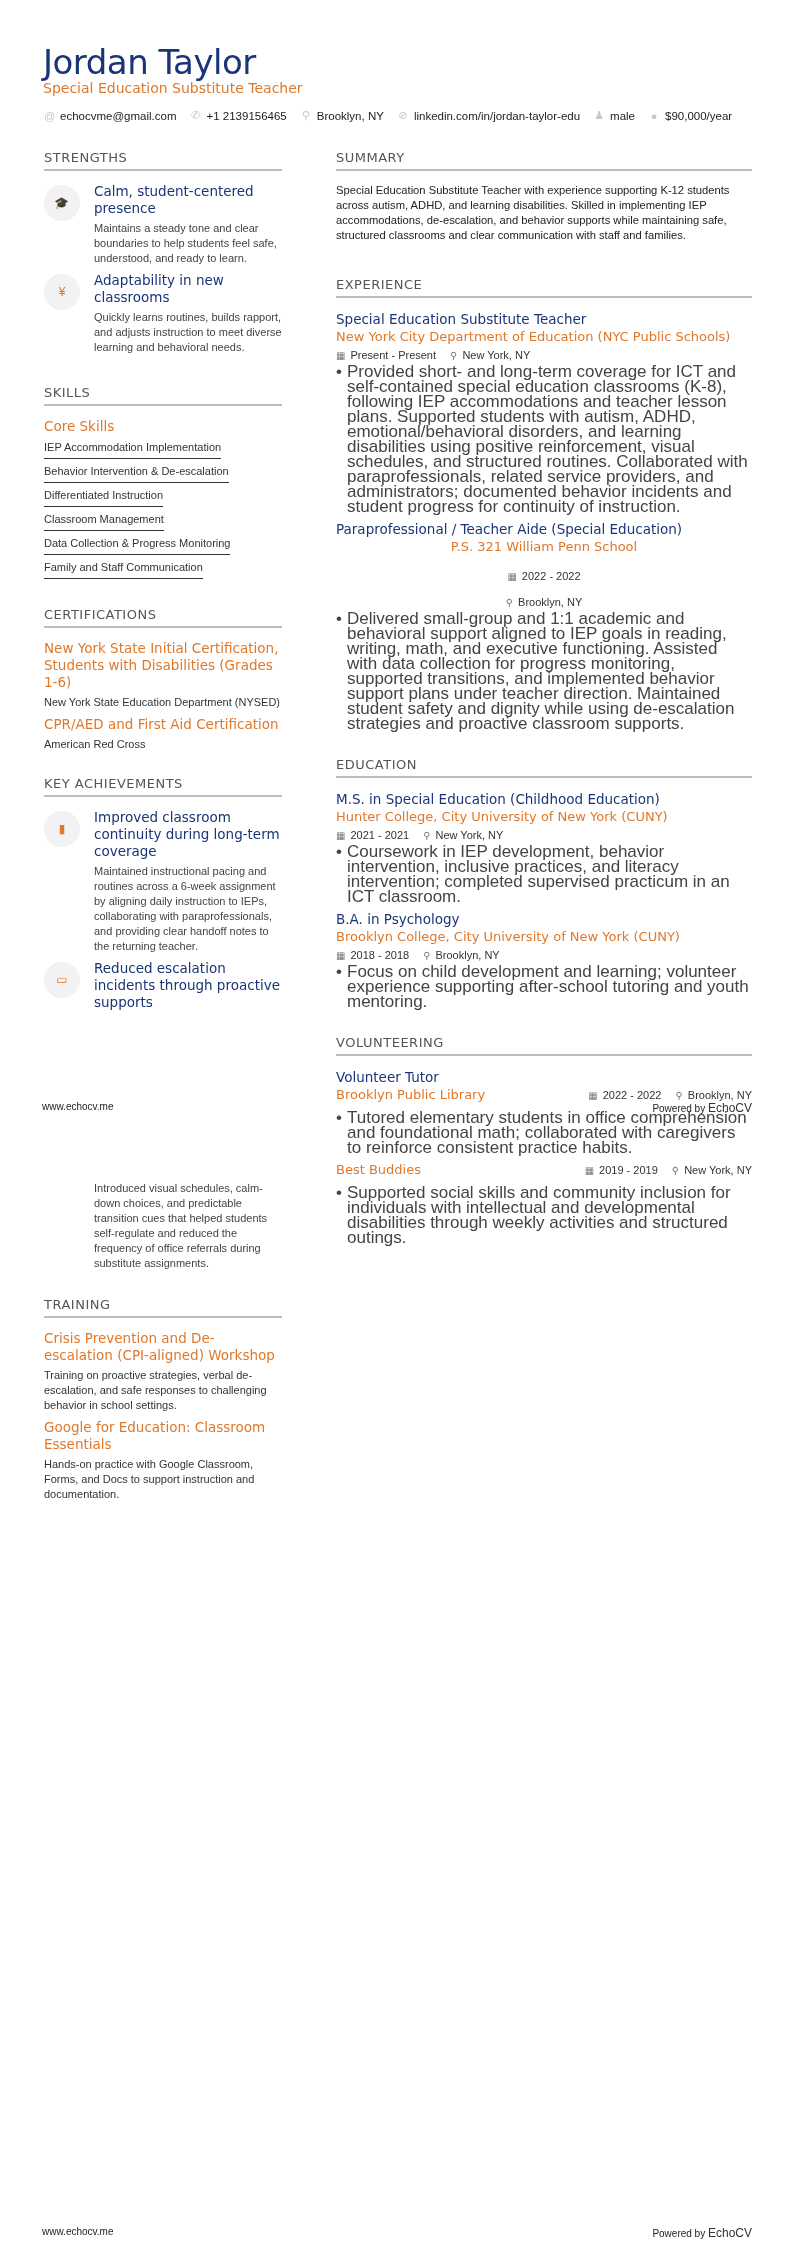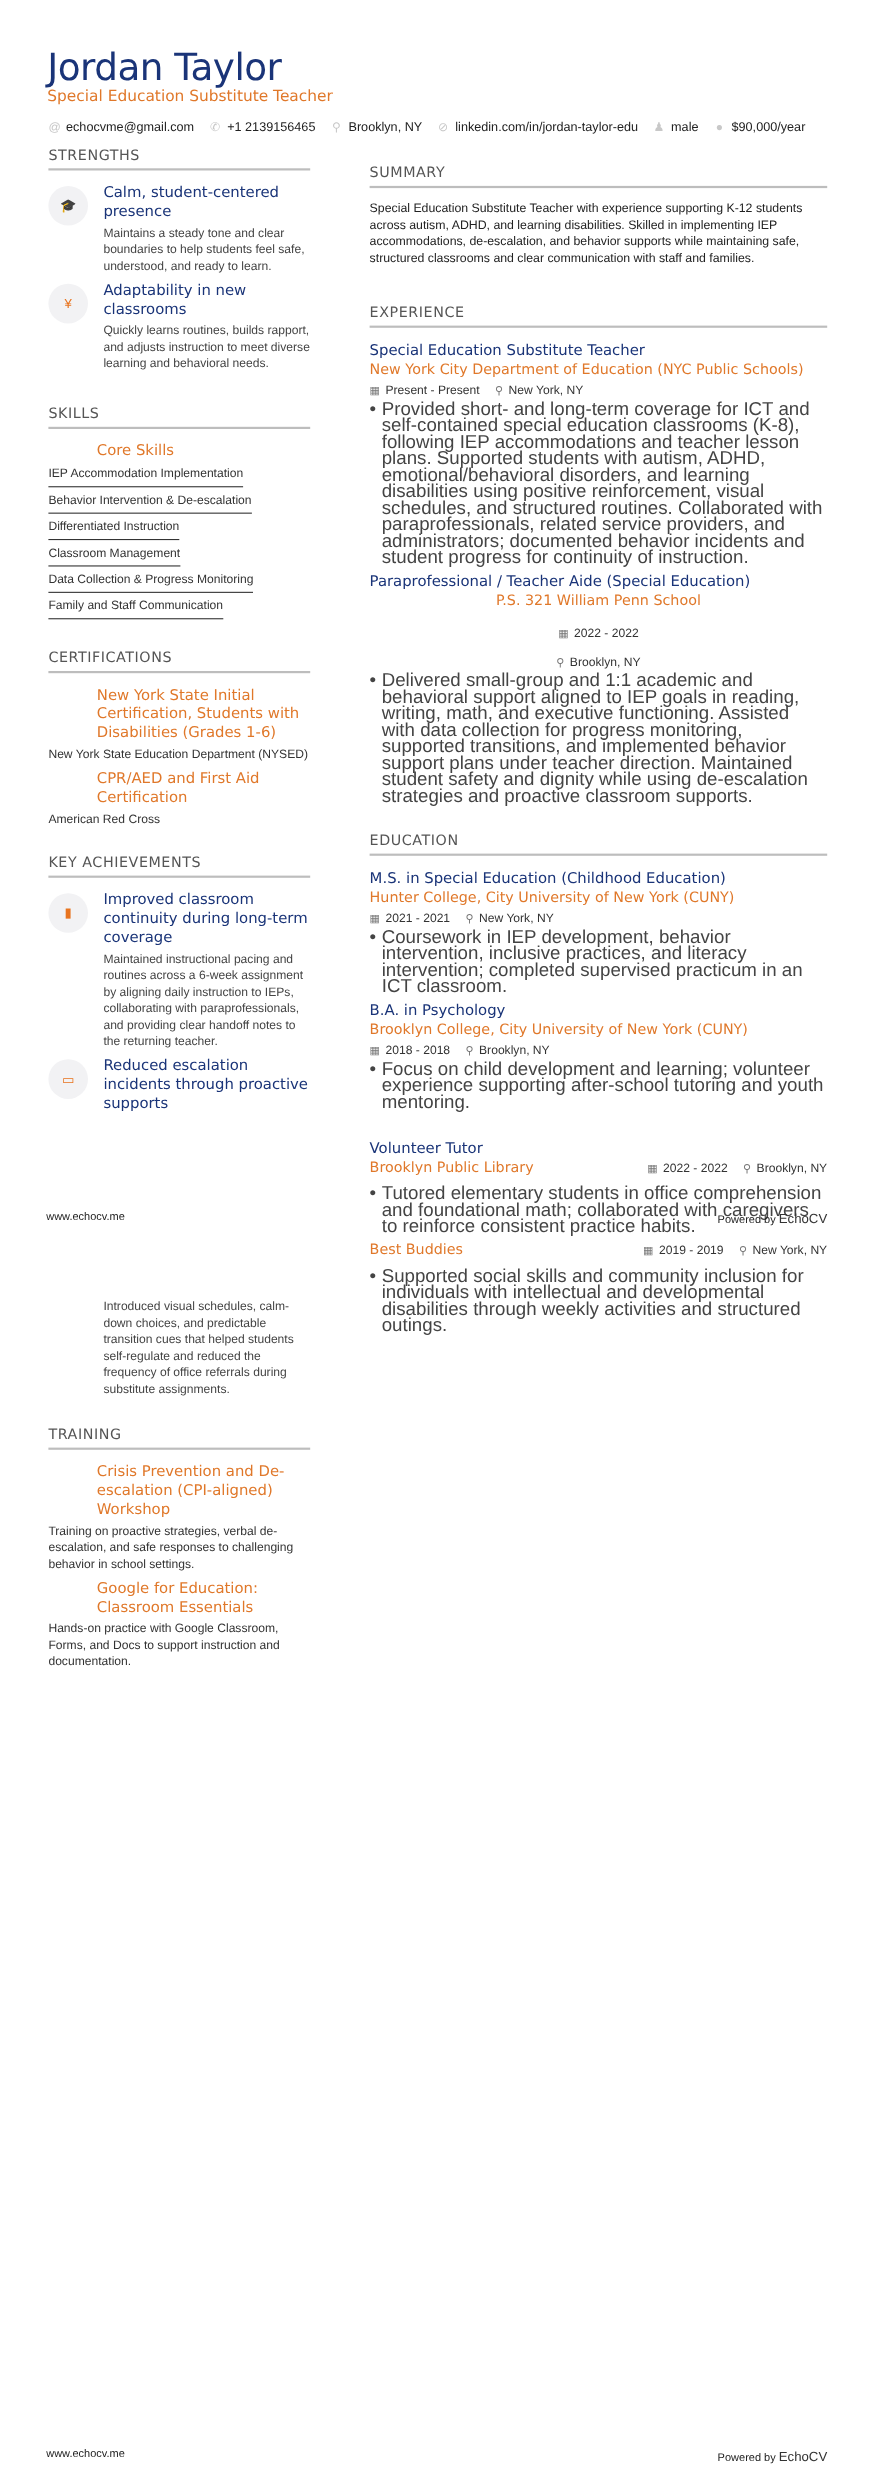--- a/index.html
+++ b/index.html
@@ -18,21 +18,21 @@
   .col-left { position: absolute; left: 44px; width: 238px; }
   .col-right { position: absolute; left: 336px; width: 416px; }
 
   .sec-h { font-size: 13px; color: #555; letter-spacing: 0.5px; font-family: "DejaVu Sans", sans-serif; padding-bottom: 4px; border-bottom: 2px solid #bdbdbd; margin-bottom: 12px; text-transform: none; }
 
   .strength { display: flex; gap: 14px; margin-bottom: 6px; }
   .circ { width: 36px; height: 36px; border-radius: 50%; background: #f2f2f4; flex: none; display: flex; align-items: center; justify-content: center; color: #e8741f; font-size: 12px; margin-top: 2px; }
   .s-title { font-size: 13.5px; color: #1a3478; font-family: "DejaVu Sans", sans-serif; line-height: 17px; margin-bottom: 4px; }
   .s-desc { font-size: 11px; color: #444; line-height: 15px; }
 
-  .orange-h { font-size: 13.5px; color: #e0782a; font-family: "DejaVu Sans", sans-serif; line-height: 17px; margin-left: 44px; }
+  .orange-h { font-size: 13.5px; color: #e0782a; font-family: "DejaVu Sans", sans-serif; line-height: 17px; }
   .skill { font-size: 11px; color: #333; display: inline-block; padding: 4px 0 5px 0; border-bottom: 1px solid #333; margin-bottom: 2px; }
   .skill-wrap { display: block; }
   .cert-issuer { font-size: 11px; color: #333; line-height: 15px; margin: 4px 0 6px 0; }
 
   .summary-text { font-size: 11.2px; color: #222; line-height: 15px; }
 
   .job-title { font-size: 13.5px; color: #1a3478; font-family: "DejaVu Sans", sans-serif; line-height: 18px; }
   .job-org { font-size: 13px; color: #e0782a; font-family: "DejaVu Sans", sans-serif; line-height: 18px; }
   .meta { font-size: 11px; color: #333; display: flex; gap: 14px; margin: 3px 0 3px 0; align-items: center; }
   .meta span.m { display: flex; align-items: center; gap: 5px; }
@@ -73,21 +73,21 @@
     <span class="contact">
         <span class="cicon">♟</span>
         <span>male</span>
       </span>
     <span class="contact">
         <span class="cicon">●</span>
         <span>$90,000/year</span>
       </span>
   </div>
 
-  <div class="col-left" style="top:134px;">
+  <div class="col-left" style="top:150px;">
     <section>
       <div class="sec-h">STRENGTHS</div>
       <div class="strength">
         <div class="circ">🎓</div>
         <div>
           <div class="s-title">Calm, student-centered presence</div>
           <div class="s-desc">Maintains a steady tone and clear boundaries to help students feel safe, understood, and ready to learn.</div>
         </div>
       </div>
       <div class="strength">
@@ -204,20 +204,21 @@
           <span class="m">
               <span class="micon">⚲</span>
               <span>Brooklyn, NY</span>
             </span>
         </div>
         <div class="bullet">Focus on child development and learning; volunteer experience supporting after-school tutoring and youth mentoring.</div>
       </div>
     </section>
 
     <section style="margin-top:26px;">
+      <div class="sec-h">VOLUNTEERING</div>
       <div>
         <div class="job-title">Volunteer Tutor</div>
         <div class="row-between" style="margin-bottom:6px;">
           <span class="job-org">Brooklyn Public Library</span>
           <span class="meta" style="margin:0;">
             <span class="m">
                 <span class="micon">▦</span>
                 <span>2022 - 2022</span>
               </span>
             <span class="m">

